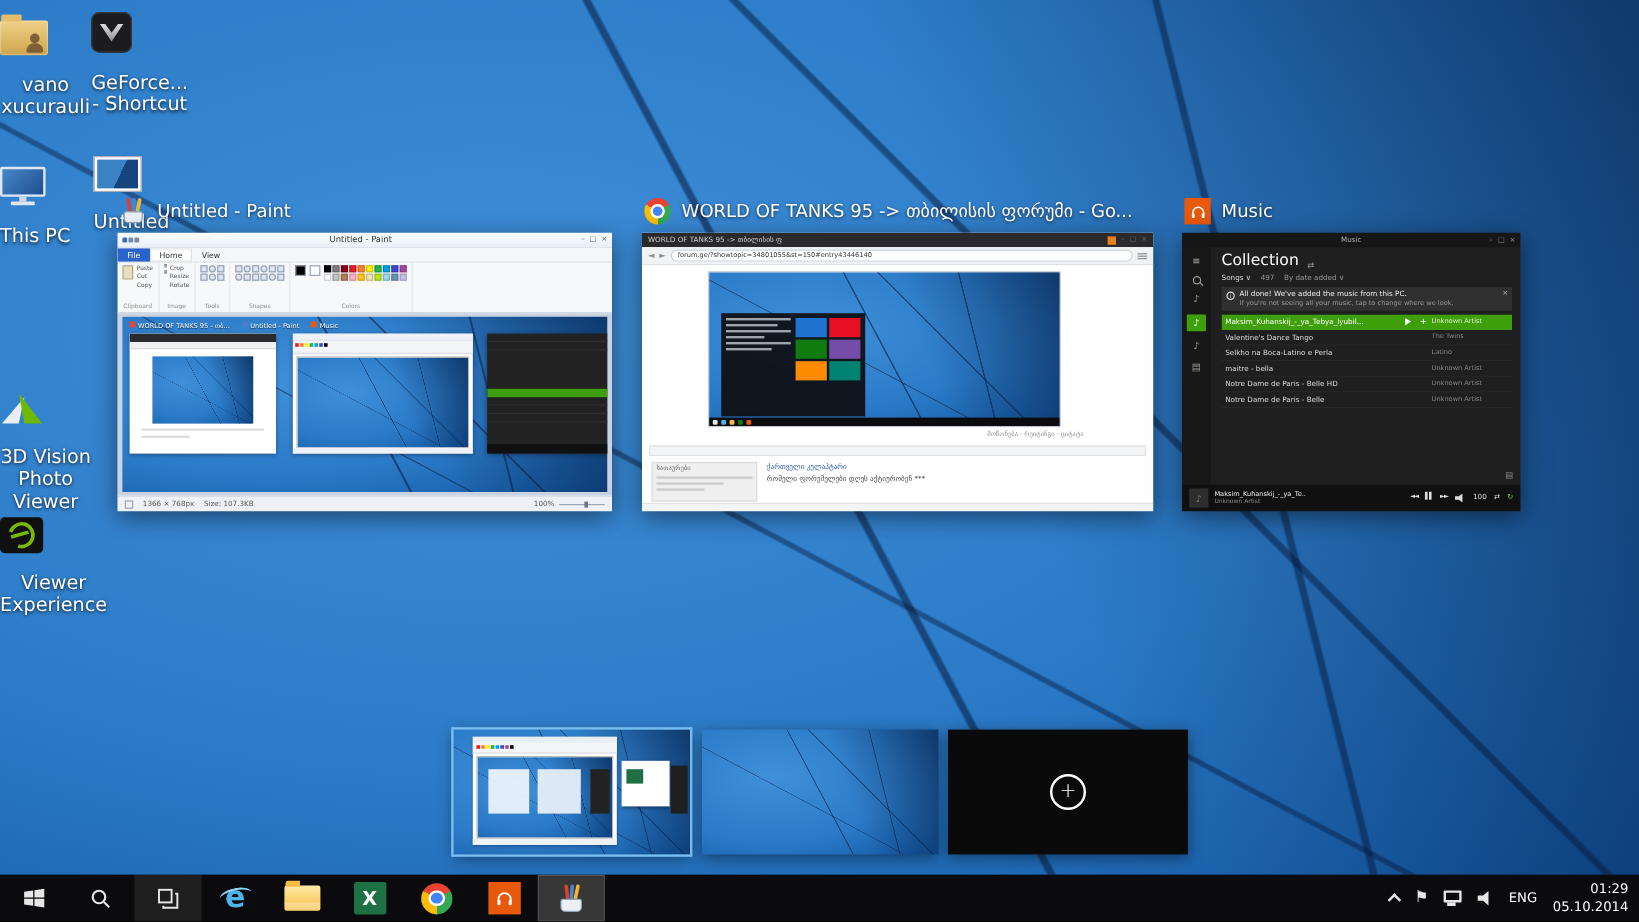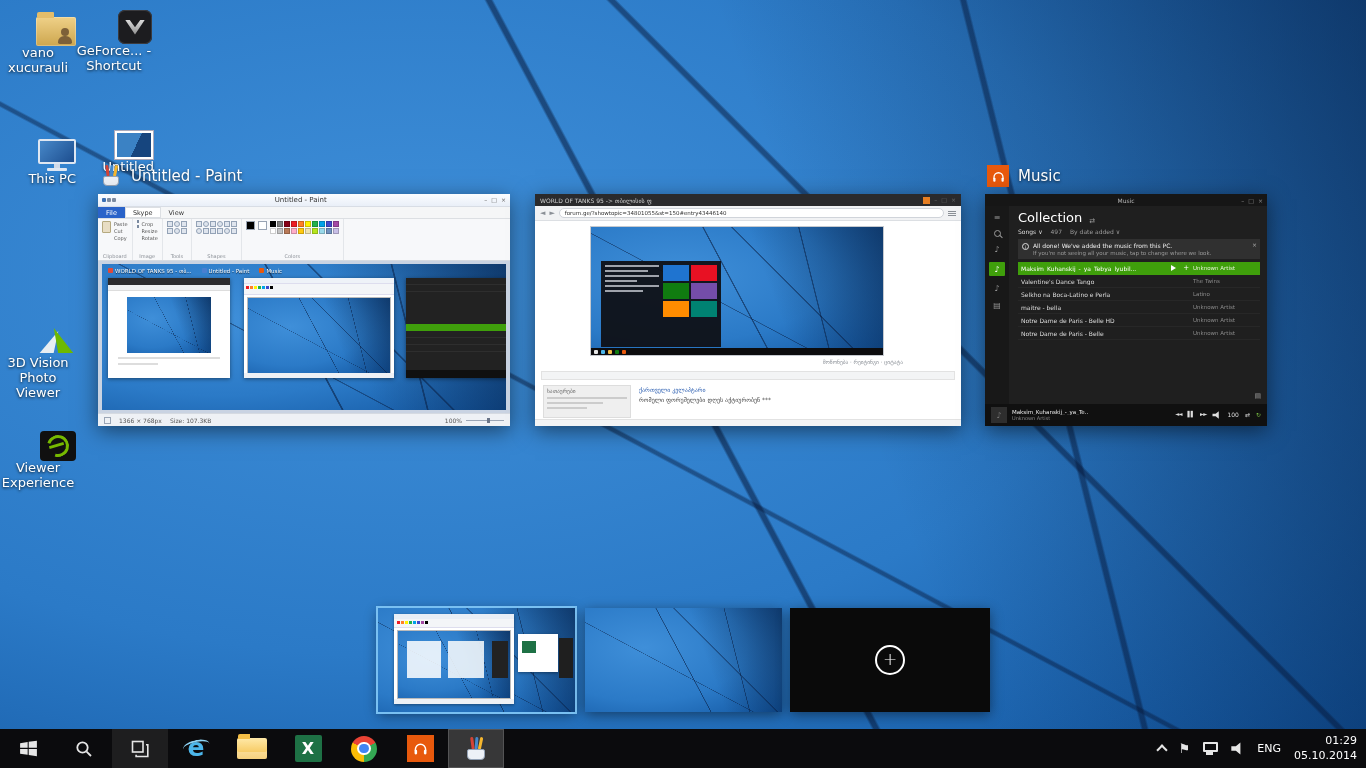--- a/index.html
+++ b/index.html
@@ -9,22 +9,22 @@
 .wpbg{background:
  linear-gradient(62deg,transparent 49.7%,rgba(6,24,58,.55) 49.85%,rgba(6,24,58,.55) 50.1%,transparent 50.25%),
  linear-gradient(45deg,transparent 63.7%,rgba(6,24,58,.5) 63.85%,rgba(6,24,58,.5) 64.1%,transparent 64.25%),
  linear-gradient(28deg,transparent 42.7%,rgba(6,24,58,.45) 42.85%,rgba(6,24,58,.45) 43.05%,transparent 43.2%),
  linear-gradient(76deg,transparent 73.7%,rgba(6,24,58,.5) 73.85%,rgba(6,24,58,.5) 74.1%,transparent 74.25%),
  linear-gradient(250deg,rgba(4,18,45,.5),transparent 40%),
  radial-gradient(130% 130% at 30% 38%,#3f8fd9 0%,#2b7ac7 40%,#11549e 72%,#0a3f80 100%)}
 .wallpaper{position:absolute;inset:0 0 39px 0}
 
 
-.dicon{position:absolute;width:76px;display:flex;flex-direction:column;align-items:flex-end;gap:0;
- color:#fff;font-size:13px;text-align:center;text-shadow:0 1px 3px rgba(0,0,0,.85);line-height:1.15;cursor:pointer}
+.dicon{position:absolute;width:76px;display:flex;flex-direction:column;align-items:flex-start;gap:16px;
+ color:#fff;font-size:16px;text-align:center;text-shadow:0 1px 3px rgba(0,0,0,.85);line-height:1.15;cursor:pointer}
 .dicon .ig{height:40px;display:flex;align-items:flex-end;justify-content:center}
 .i-folder{width:40px;height:29px;background:linear-gradient(#efd188,#cda64e);border-radius:2px;position:relative;box-shadow:inset 0 0 0 1px rgba(255,255,255,.25)}
 .i-folder::before{content:"";position:absolute;top:-5px;left:1px;width:17px;height:6px;background:#e3bd6a;border-radius:2px 1px 0 0}
 .i-folder .usr{position:absolute;right:4px;bottom:2px;width:14px;height:16px}
 .i-folder .usr::before{content:"";position:absolute;left:3px;top:0;width:8px;height:8px;border-radius:50%;background:#7d6038}
 .i-folder .usr::after{content:"";position:absolute;left:0;bottom:0;width:14px;height:8px;border-radius:7px 7px 2px 2px;background:#7d6038}
 .i-wot{width:34px;height:34px;background:#1c1c1f;border-radius:7px;display:flex;align-items:center;justify-content:center;box-shadow:inset 0 0 0 1px #3a3a3e}
 .i-wot::before{content:"";width:20px;height:15px;background:linear-gradient(#dcdcdc,#8f8f8f);clip-path:polygon(50% 100%,0 0,22% 0,50% 52%,78% 0,100% 0)}
 .i-pc{width:38px;height:25px;border:2px solid #dfe7f2;border-radius:2px;background:linear-gradient(135deg,#4788c9,#1d4e8f);position:relative;margin-bottom:8px}
 .i-pc::before{content:"";position:absolute;left:50%;bottom:-6px;transform:translateX(-50%);width:6px;height:4px;background:#cfd9e8}
@@ -258,20 +258,24 @@
 
   <div class="wlabel" style="left:100px;top:163px">
     <span class="i-paint sz22">
         <span class="b1"></span>
         <span class="b2"></span>
         <span class="b3"></span>
         <span class="cup"></span>
       </span>
     <span>Untitled - Paint</span>
   </div>
+  <div class="wlabel" style="left:537px;top:163px">
+    <span class="i-chrome sz22"></span>
+    <span>WORLD OF TANKS 95 -&gt; თბილისის ფორუმი - Go...</span>
+  </div>
   <div class="wlabel" style="left:987px;top:163px">
     <span class="i-music sz22">
       <svg viewBox="0 0 20 20" width="15" height="15">
           <path d="M4 13v-2a6 6 0 0 1 12 0v2" fill="none" stroke="#fff" stroke-width="1.7"></path>
           <rect x="3" y="11.5" width="3" height="5.5" rx="1.3" fill="#fff"></rect>
           <rect x="14" y="11.5" width="3" height="5.5" rx="1.3" fill="#fff"></rect>
         </svg>
     </span>
     <span>Music</span>
   </div>
@@ -281,21 +285,21 @@
       <span class="pt-qat"><i style="background:#3b6fb3"></i><i style="background:#7b8aa0"></i><i style="background:#7b8aa0"></i></span>
       <span class="pt-title">Untitled - Paint</span>
       <span class="winctl">
         <span>–</span>
           <span>□</span>
           <span>×</span>
       </span>
     </div>
     <div class="pt-menu">
       <span class="pt-file">File</span>
-      <span class="pt-tab sel">Skype</span>
+      <span class="pt-tab sel">Home</span>
       <span class="pt-tab">View</span>
     </div>
     <div class="pt-ribbon">
       <div class="pt-grp">
         <div class="pt-clip">
           <span class="pt-paste"></span>
           <span class="pt-smalls">
             <span>Paste</span>
             <span>Cut</span>
             <span>Copy</span>

